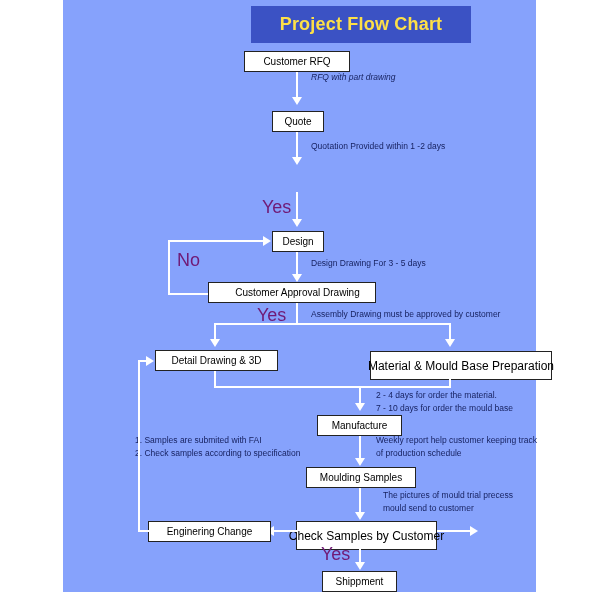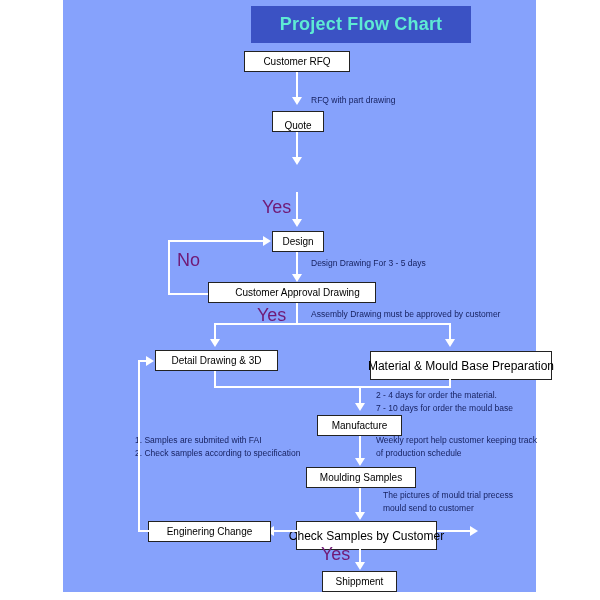--- a/index.html
+++ b/index.html
@@ -32,21 +32,21 @@
     left: 188px;
     top: 6px;
     width: 220px;
     height: 37px;
     background: #3b52c4;
     display: flex;
     align-items: center;
     justify-content: center;
   }
   .title-bar .title-text {
-    color: #5eead4;
+    color: #fde047;
     font-size: 18px;
     font-weight: bold;
     letter-spacing: 0.2px;
     white-space: nowrap;
   }
   
   .node {
     position: absolute;
     background: #ffffff;
     border: 1px solid #222222;
@@ -120,28 +120,29 @@
     <div class="title-bar">
       <span class="title-text">Project Flow Chart</span>
     </div>
 
     <div class="node big" style="left:181px; top:51px; width:106px;">
       <span>Customer RFQ</span>
     </div>
 
     <div class="vline" style="left:233px; top:72px; height:28px;"></div>
     <div class="arrow-down" style="left:229px; top:97px;"></div>
-    <div class="note" style="left:248px; top:94px;">RFQ with part drawing</div>
-
-    <div class="node big" style="left:209px; top:111px; width:52px;align-items:flex-end;">
+    <div class="note" style="left:248px; top:71px;font-style:italic;">RFQ with part drawing</div>
+
+    <div class="node big" style="left:209px; top:111px; width:52px;">
       <span>Quote</span>
     </div>
 
     <div class="vline" style="left:233px; top:132px; height:28px;"></div>
     <div class="arrow-down" style="left:229px; top:157px;"></div>
+    <div class="note" style="left:248px; top:140px;">Quotation Provided within 1 -2 days</div>
 
 
     <div class="vline" style="left:233px; top:192px; height:30px;"></div>
     <div class="arrow-down" style="left:229px; top:219px;"></div>
     <div class="yesno" style="left:199px; top:197px;">Yes</div>
 
     <div class="node big" style="left:209px; top:231px; width:52px;">
       <span>Design</span>
     </div>
 

